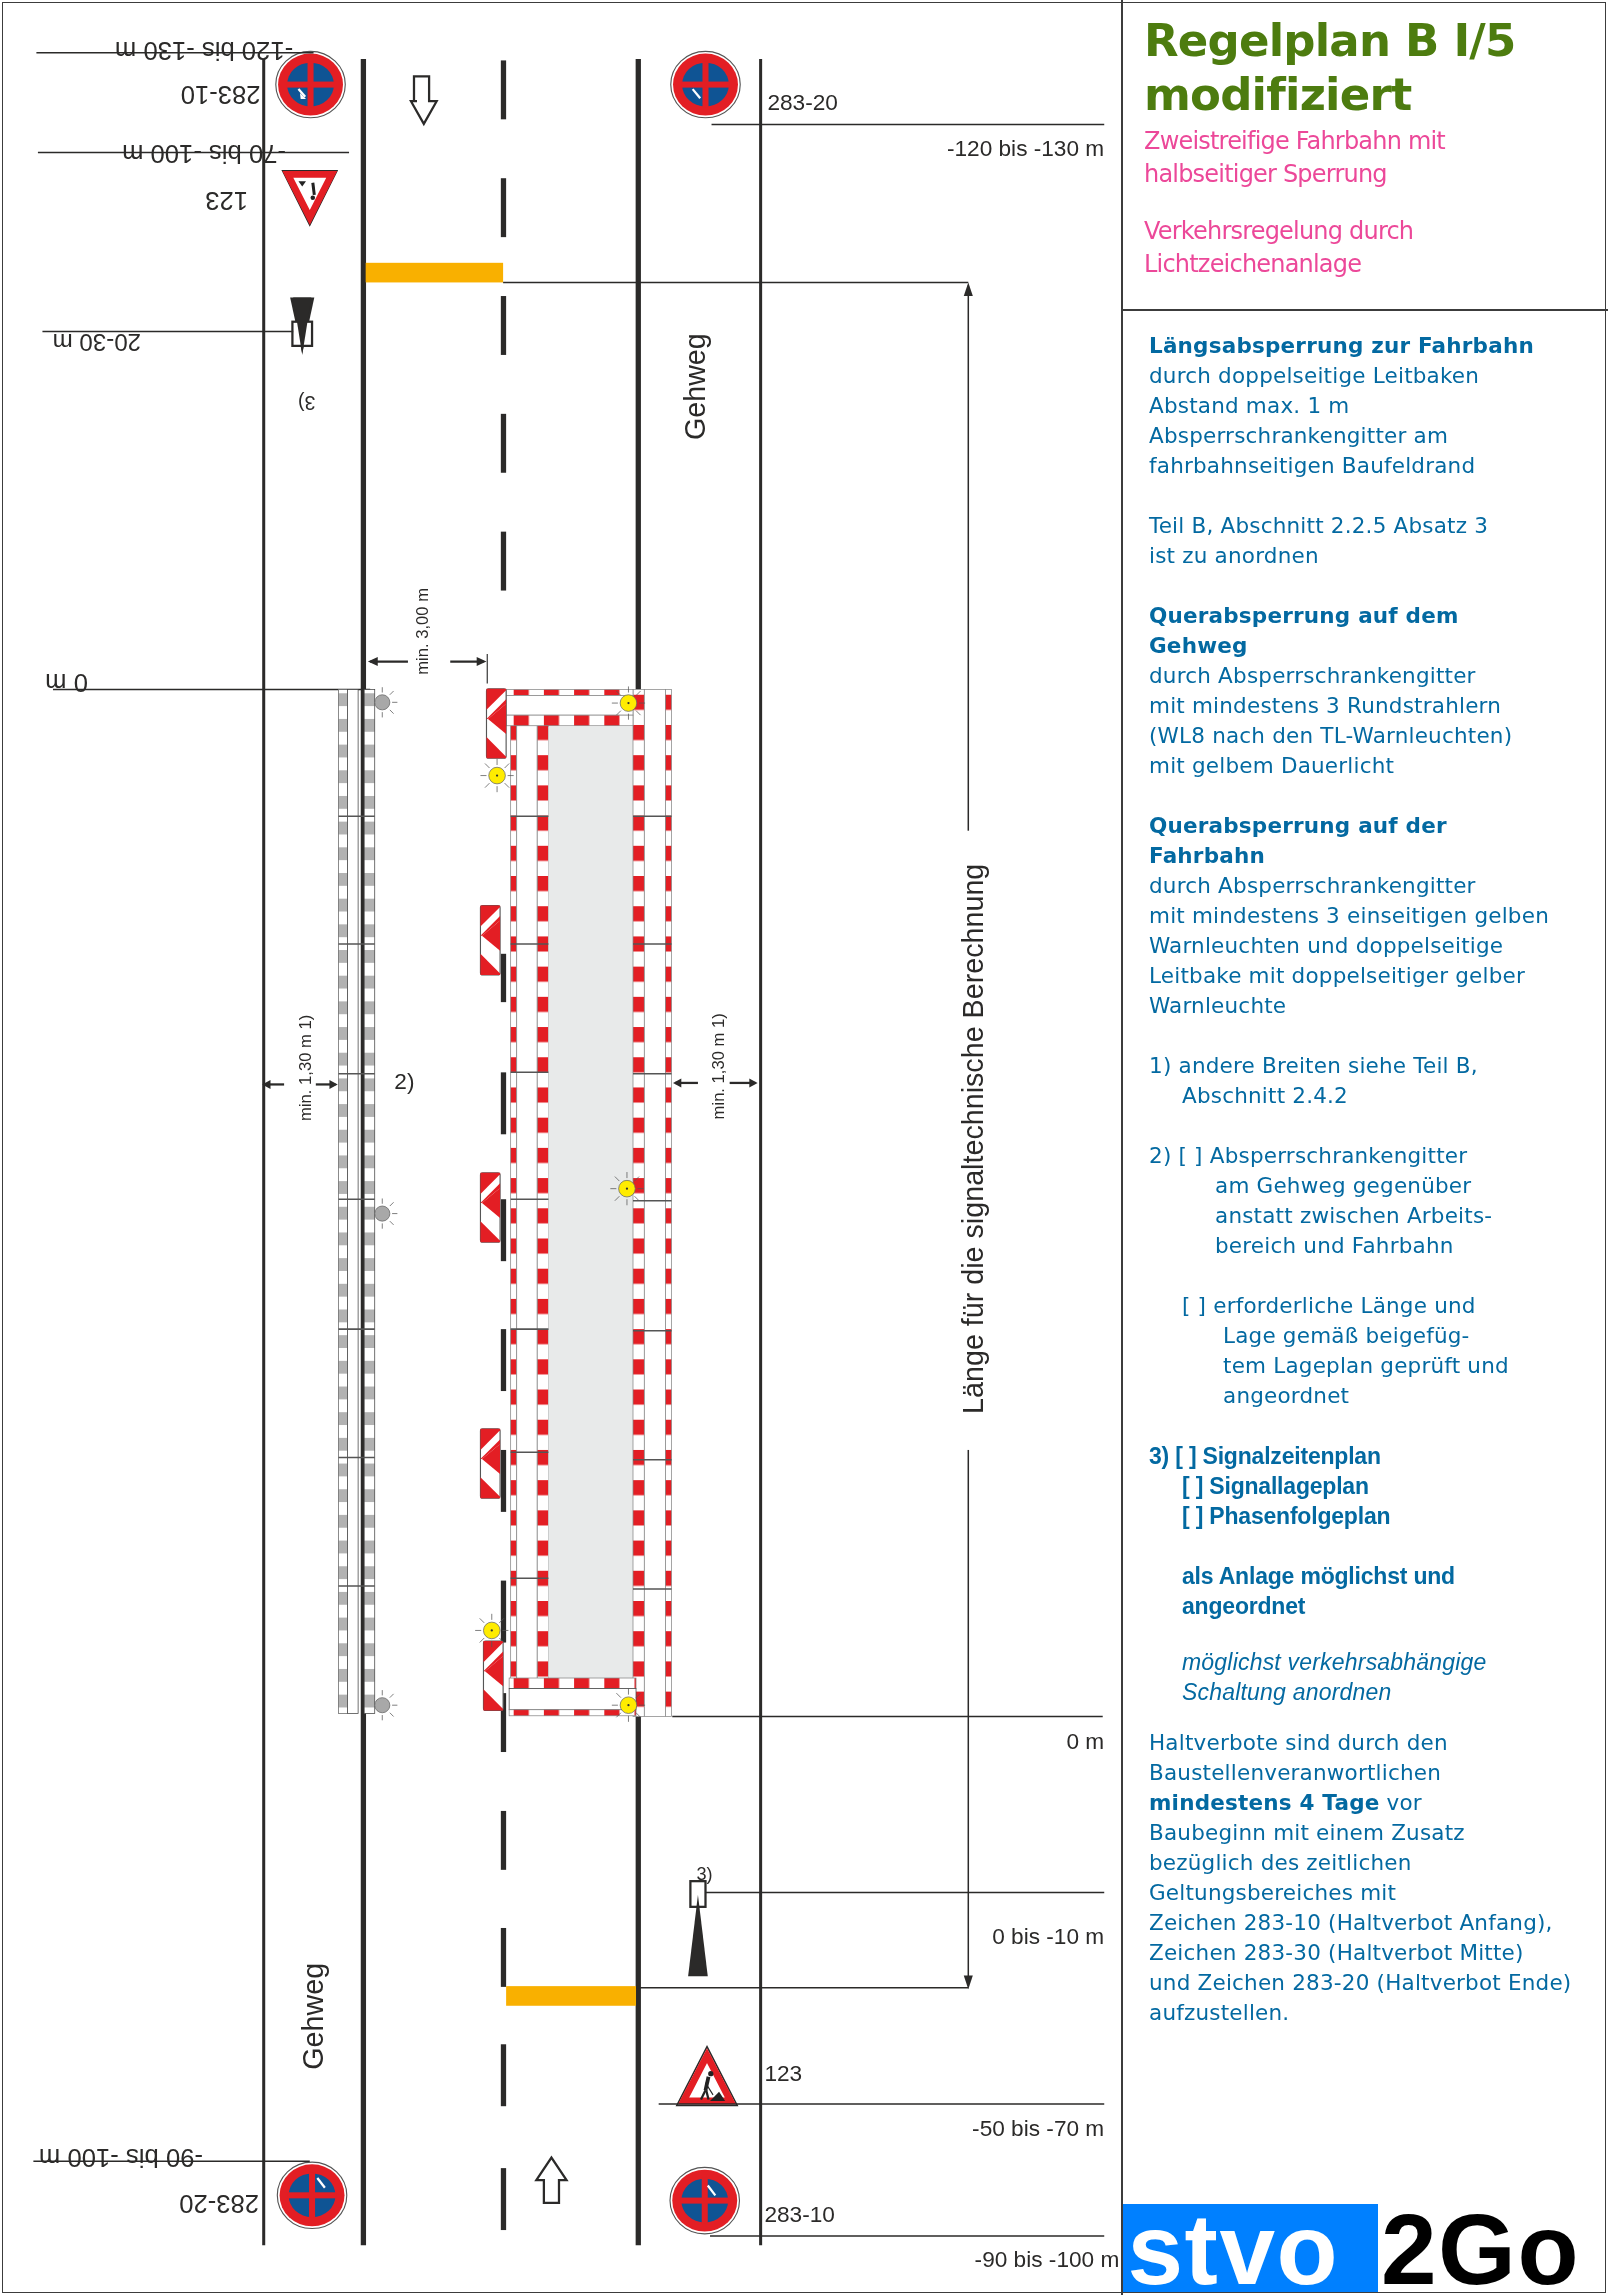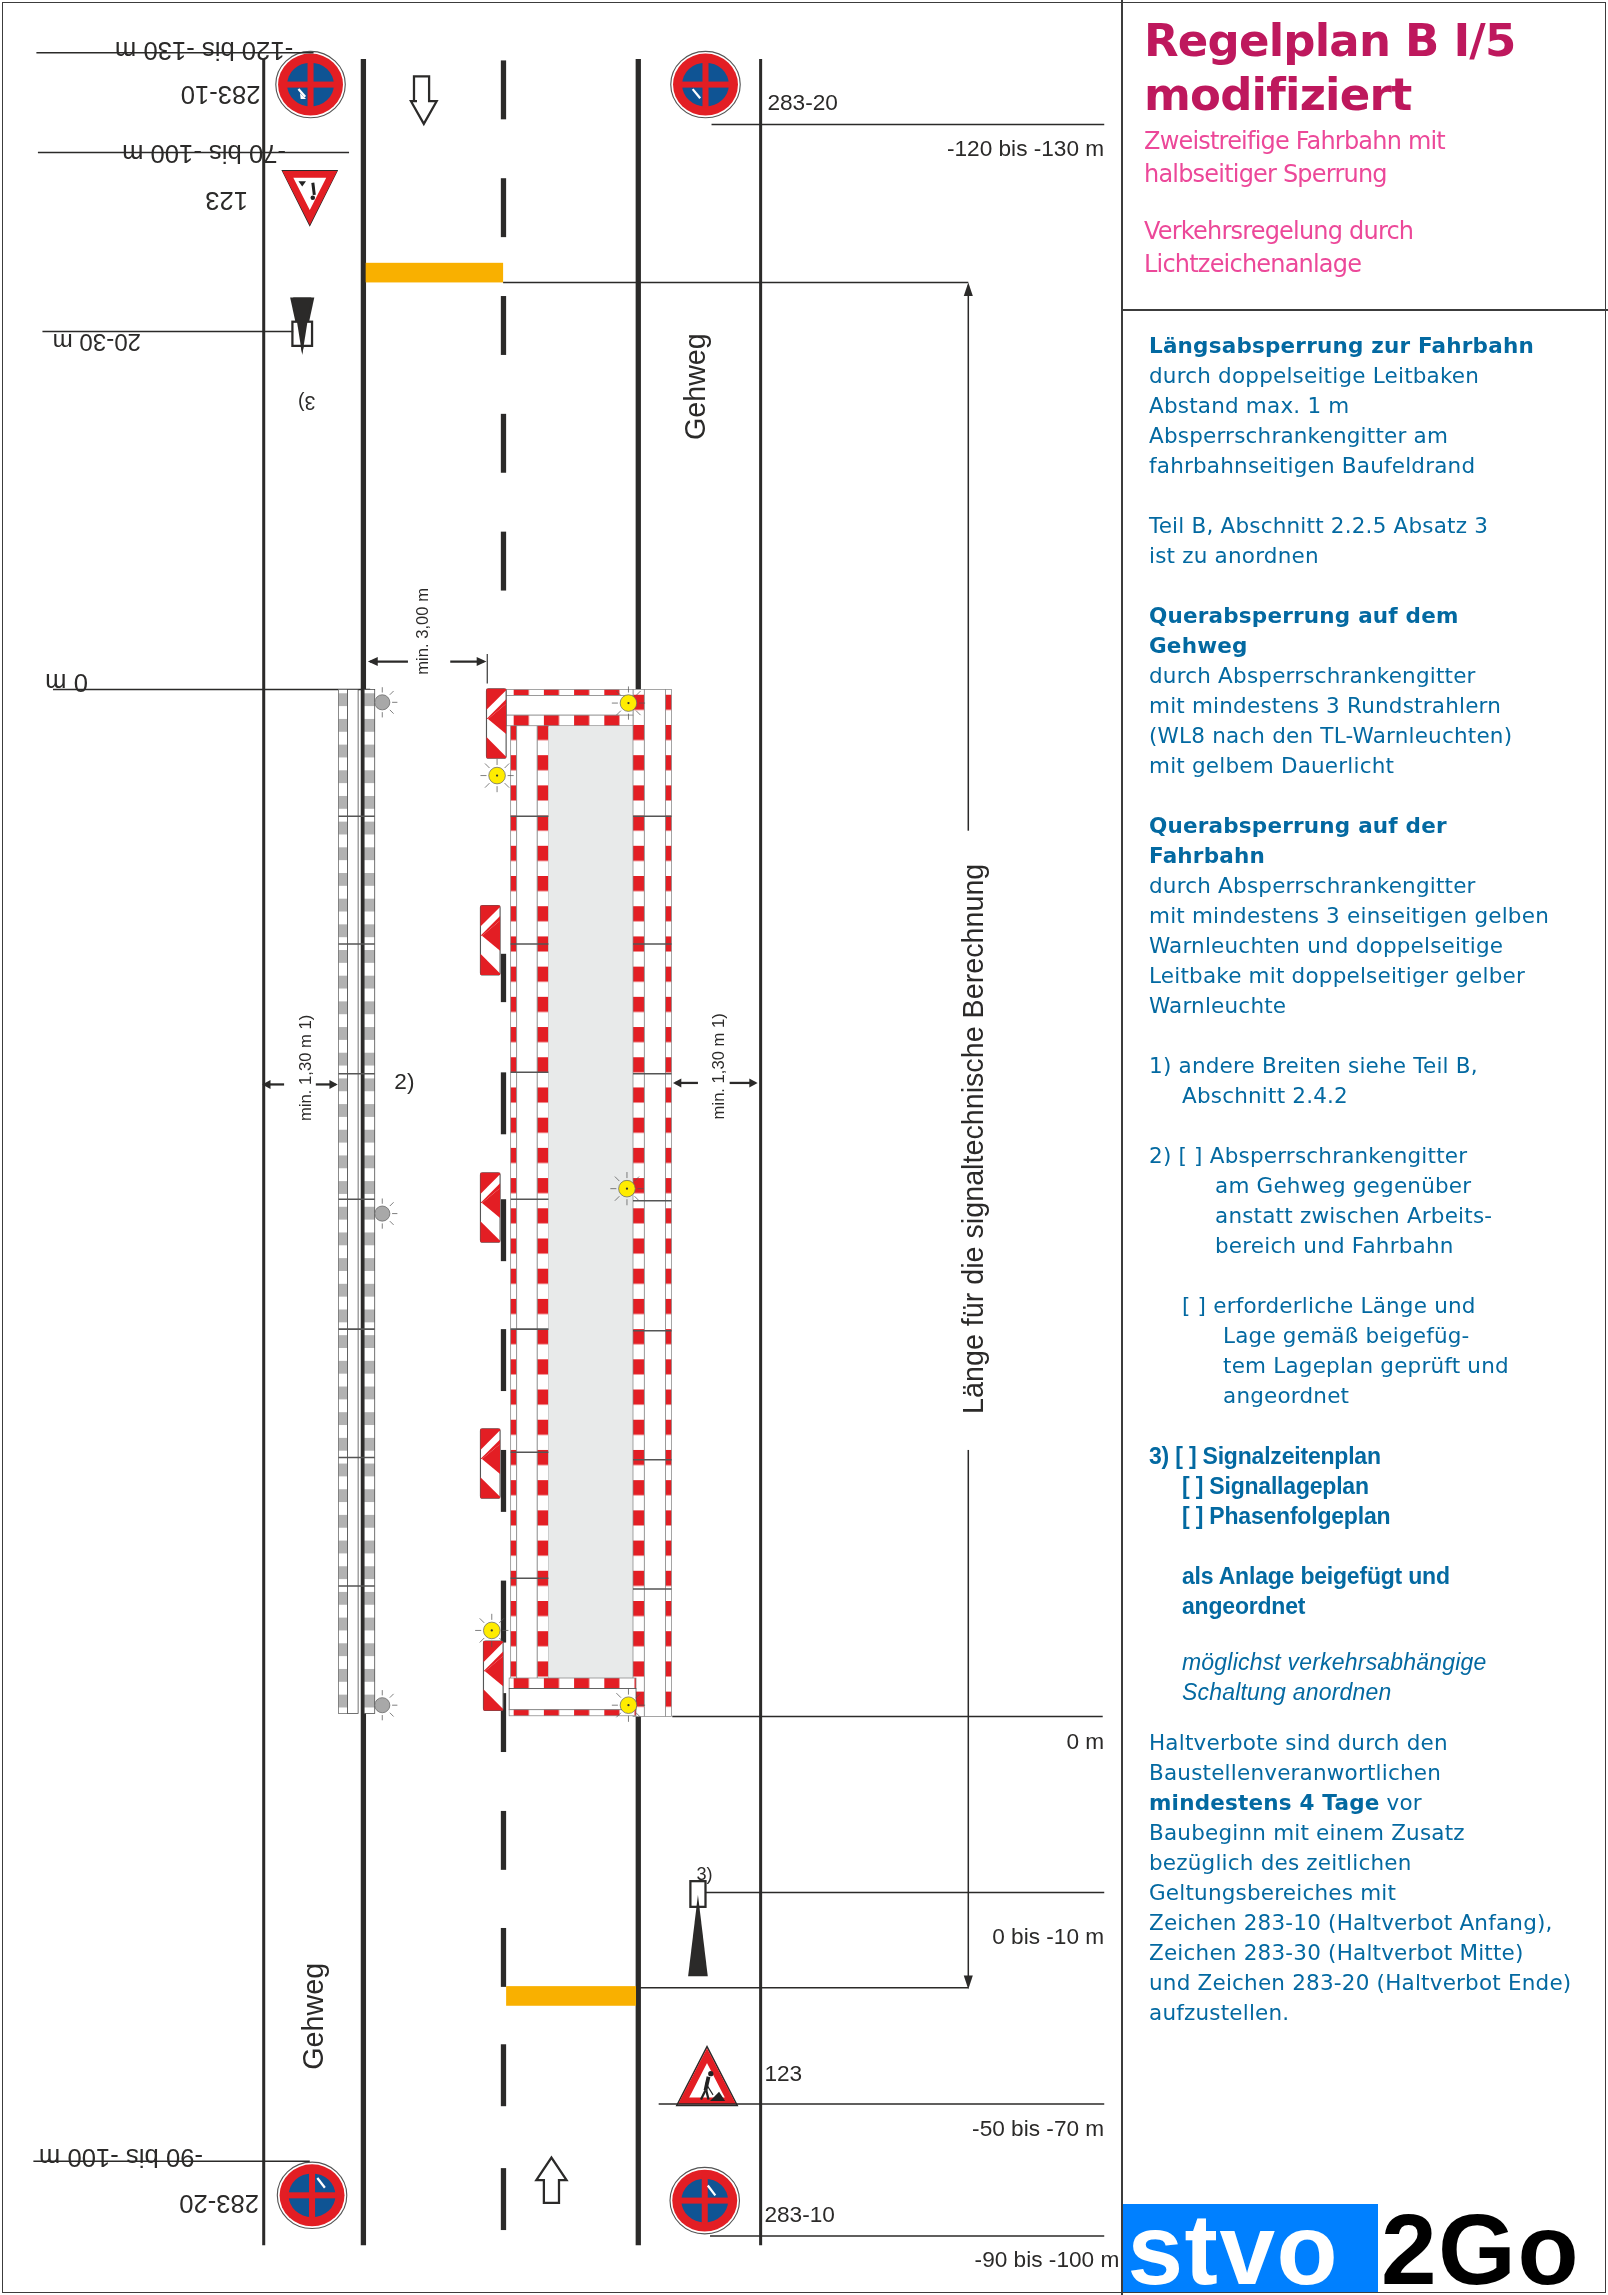--- a/index.html
+++ b/index.html
@@ -1,21 +1,21 @@
 <!DOCTYPE html>
 <html style="font-size:12px"><head>
 <meta charset="utf-8">
 <style>
   html, body { margin:0; padding:0; background:#ffffff; }
   body { width:1608px; height:2295px; position:relative; overflow:hidden; font-family:"DejaVu Sans", sans-serif; color:#2b2a29; }
   #frame { position:absolute; left:1.5px; top:1.5px; width:1604px; height:2291px; border:1.5px solid #3c3c3c; box-sizing:border-box; }
   #plan { position:absolute; left:0; top:0; width:1121px; height:2295px; }
   #panel { position:absolute; left:1121px; top:0; width:487px; height:2295px; border-left:2.3px solid #3c3c3c; box-sizing:border-box; }
   #title-box { position:absolute; left:0; top:0; width:100%; height:311px; border-bottom:2.3px solid #3c3c3c; box-sizing:border-box; padding:13.6px 0 0 21px; }
-  #title { font-family:"DejaVu Sans", sans-serif; font-weight:bold; font-size:45px; line-height:54px; color:#be185d; letter-spacing:-0.8px; }
+  #title { font-family:"DejaVu Sans", sans-serif; font-weight:bold; font-size:45px; line-height:54px; color:#4d7c0f; letter-spacing:-0.8px; }
   .subtitle { font-family:"DejaVu Sans", sans-serif; font-size:24px; line-height:33px; color:#ec4899; margin-top:3px; letter-spacing:-0.8px; }
   #notes { position:absolute; left:26px; top:331px; width:453px; font-family:"DejaVu Sans", sans-serif; font-size:21.5px; line-height:30px; color:#0369a1; letter-spacing:0.2px; }
   #notes .b { font-weight:bold; }
   #notes .blk { margin-bottom:30px; }
   #notes .ind1 { padding-left:33px; }
   #notes .ind2 { padding-left:66px; }
   #notes .ind2b { padding-left:74px; }
   #notes .it { font-style:italic; font-family:"Liberation Sans", sans-serif; font-size:23px; padding-left:33px; }
   #notes .narrow { font-family:"Liberation Sans", sans-serif; font-size:23px; letter-spacing:-0.2px;font-weight:bold; }
   #logo { position:absolute; left:1123px; top:2204px; width:482px; height:88px; }
@@ -383,21 +383,21 @@
       <div class="ind2b">Lage gemäß beigefüg-</div>
       <div class="ind2b">tem Lageplan geprüft und</div>
       <div class="ind2b">angeordnet</div>
     </div>
     <div class="blk narrow">
       <div>3) [ ] Signalzeitenplan</div>
       <div class="ind1">[ ] Signallageplan</div>
       <div class="ind1">[ ] Phasenfolgeplan</div>
     </div>
     <div class="blk narrow">
-      <div class="ind1">als Anlage beigefügt und</div>
+      <div class="ind1">als Anlage möglichst und</div>
       <div class="ind1">angeordnet</div>
     </div>
     <div class="blk" style="margin-top:-4.5px">
       <div class="it">möglichst verkehrsabhängige</div>
       <div class="it">Schaltung anordnen</div>
     </div>
     <div style="margin-top:-9px">
       <div>Haltverbote sind durch den</div>
       <div>Baustellenveranwortlichen</div>
       <div><span class="b">mindestens 4 Tage</span><span> vor</span></div>

